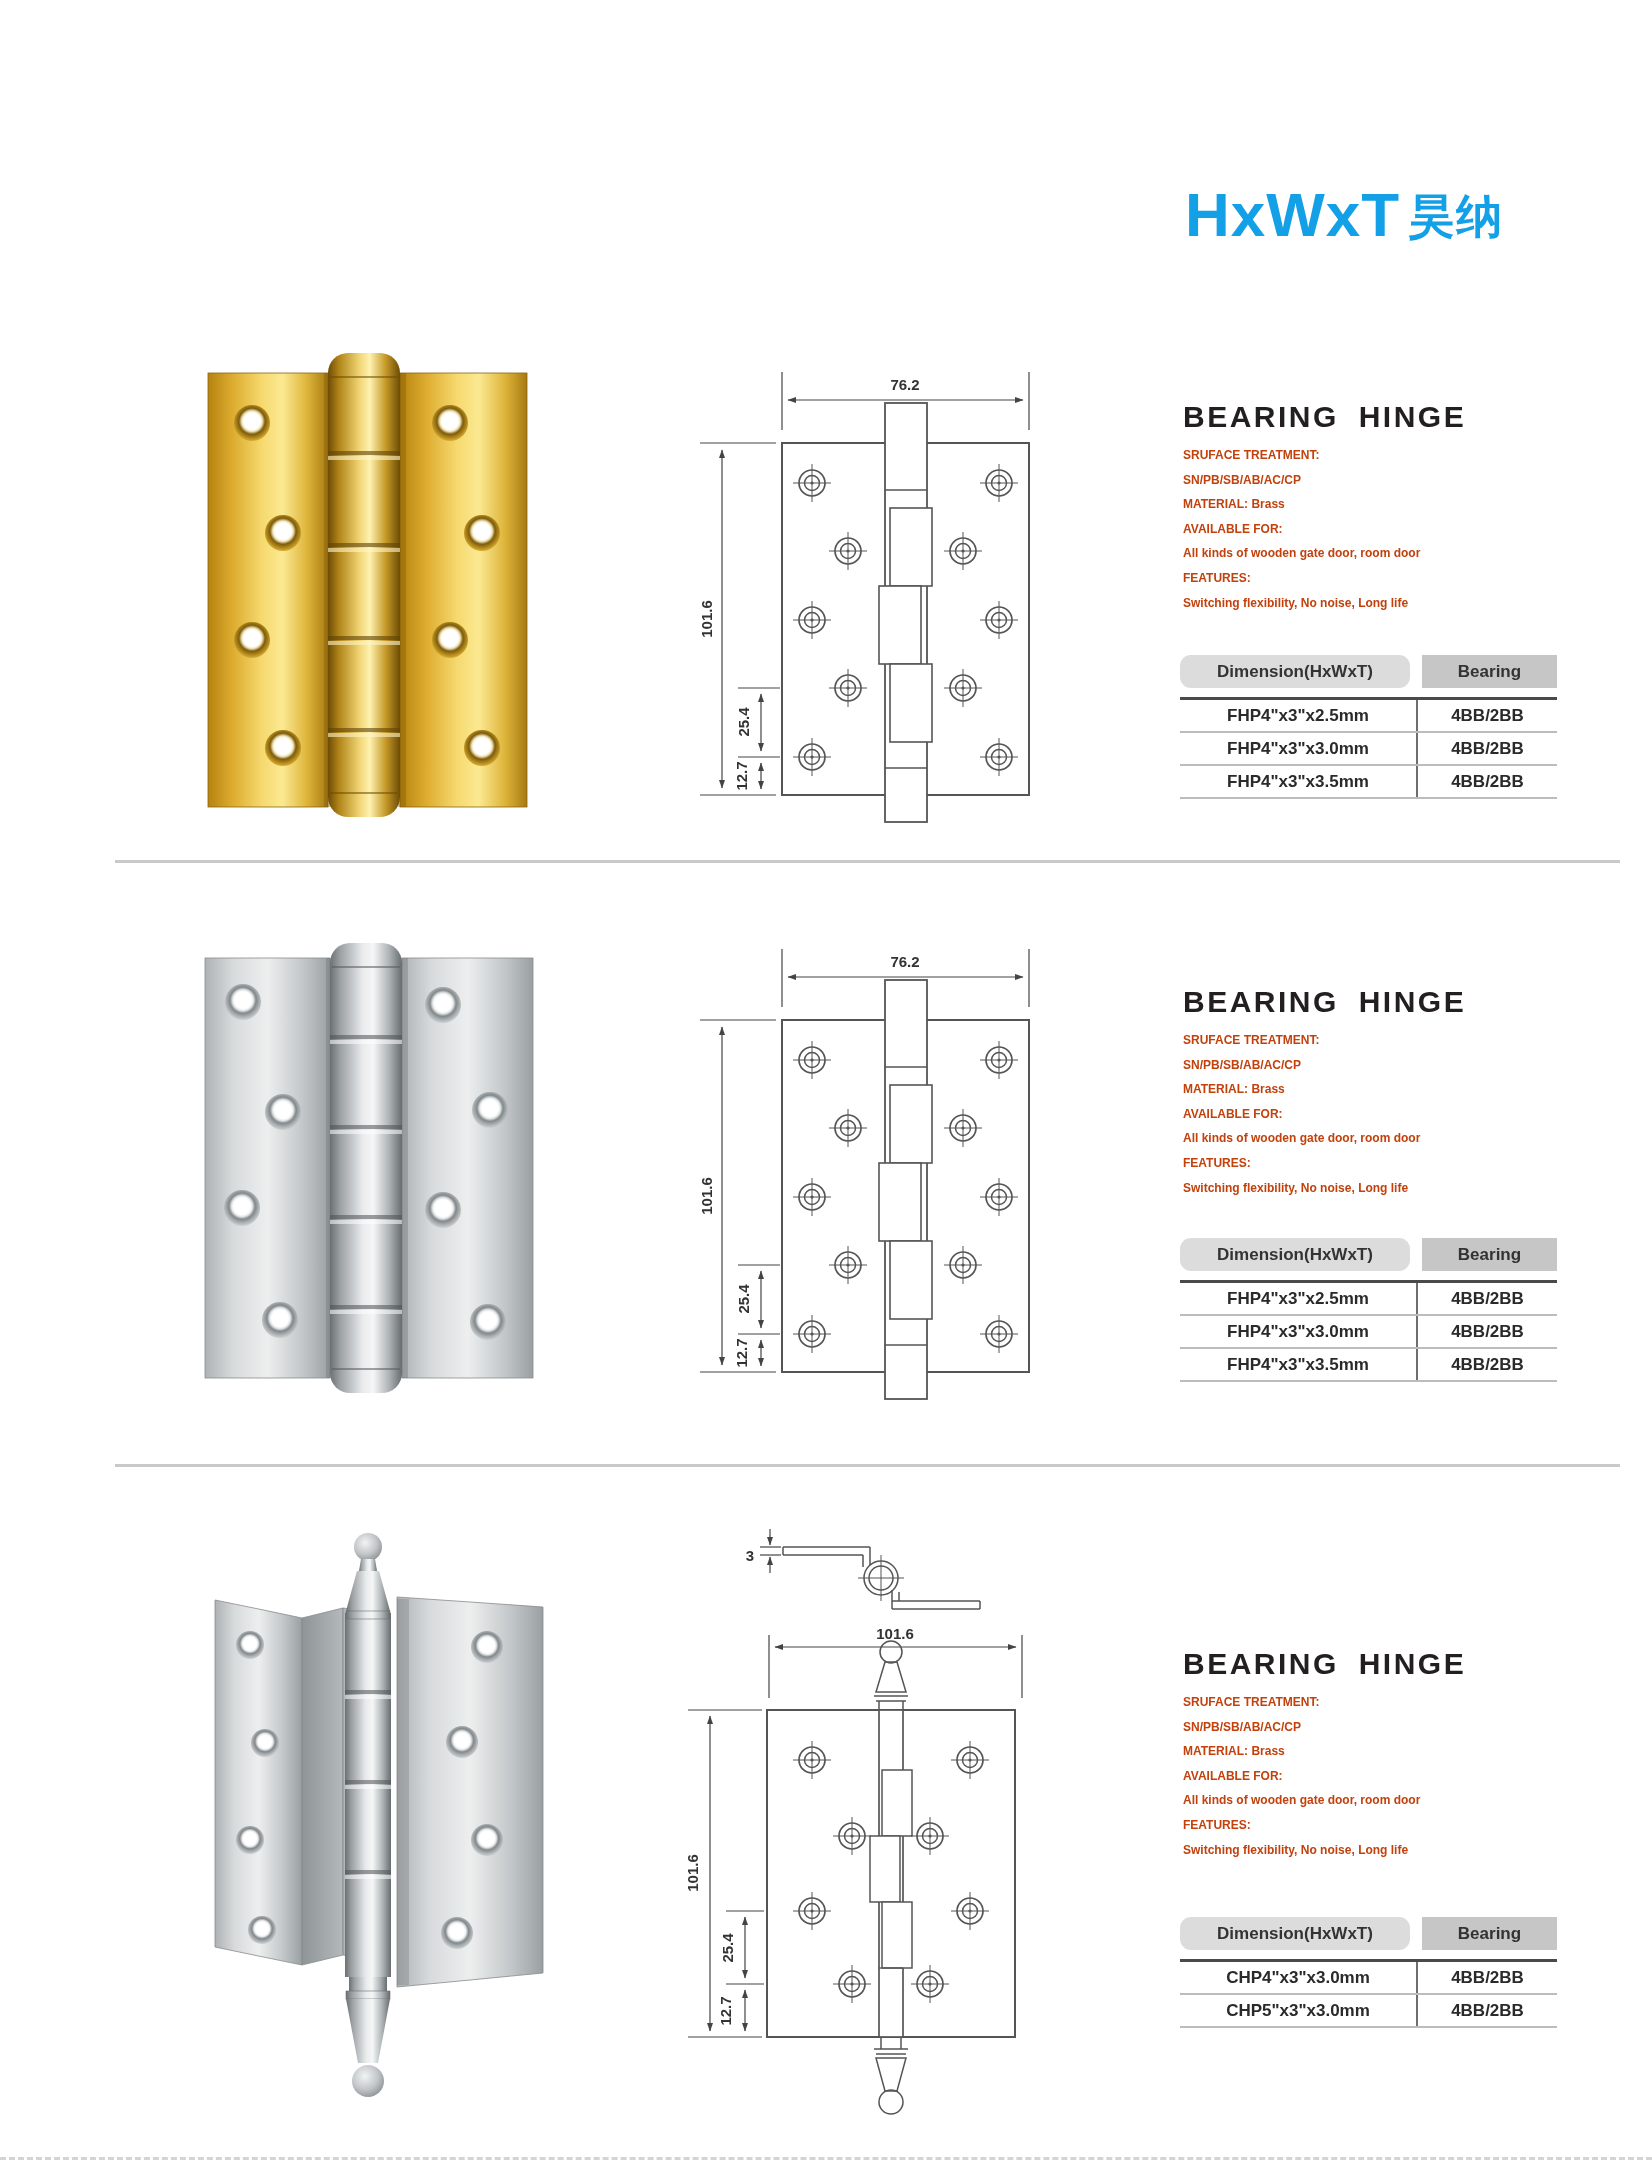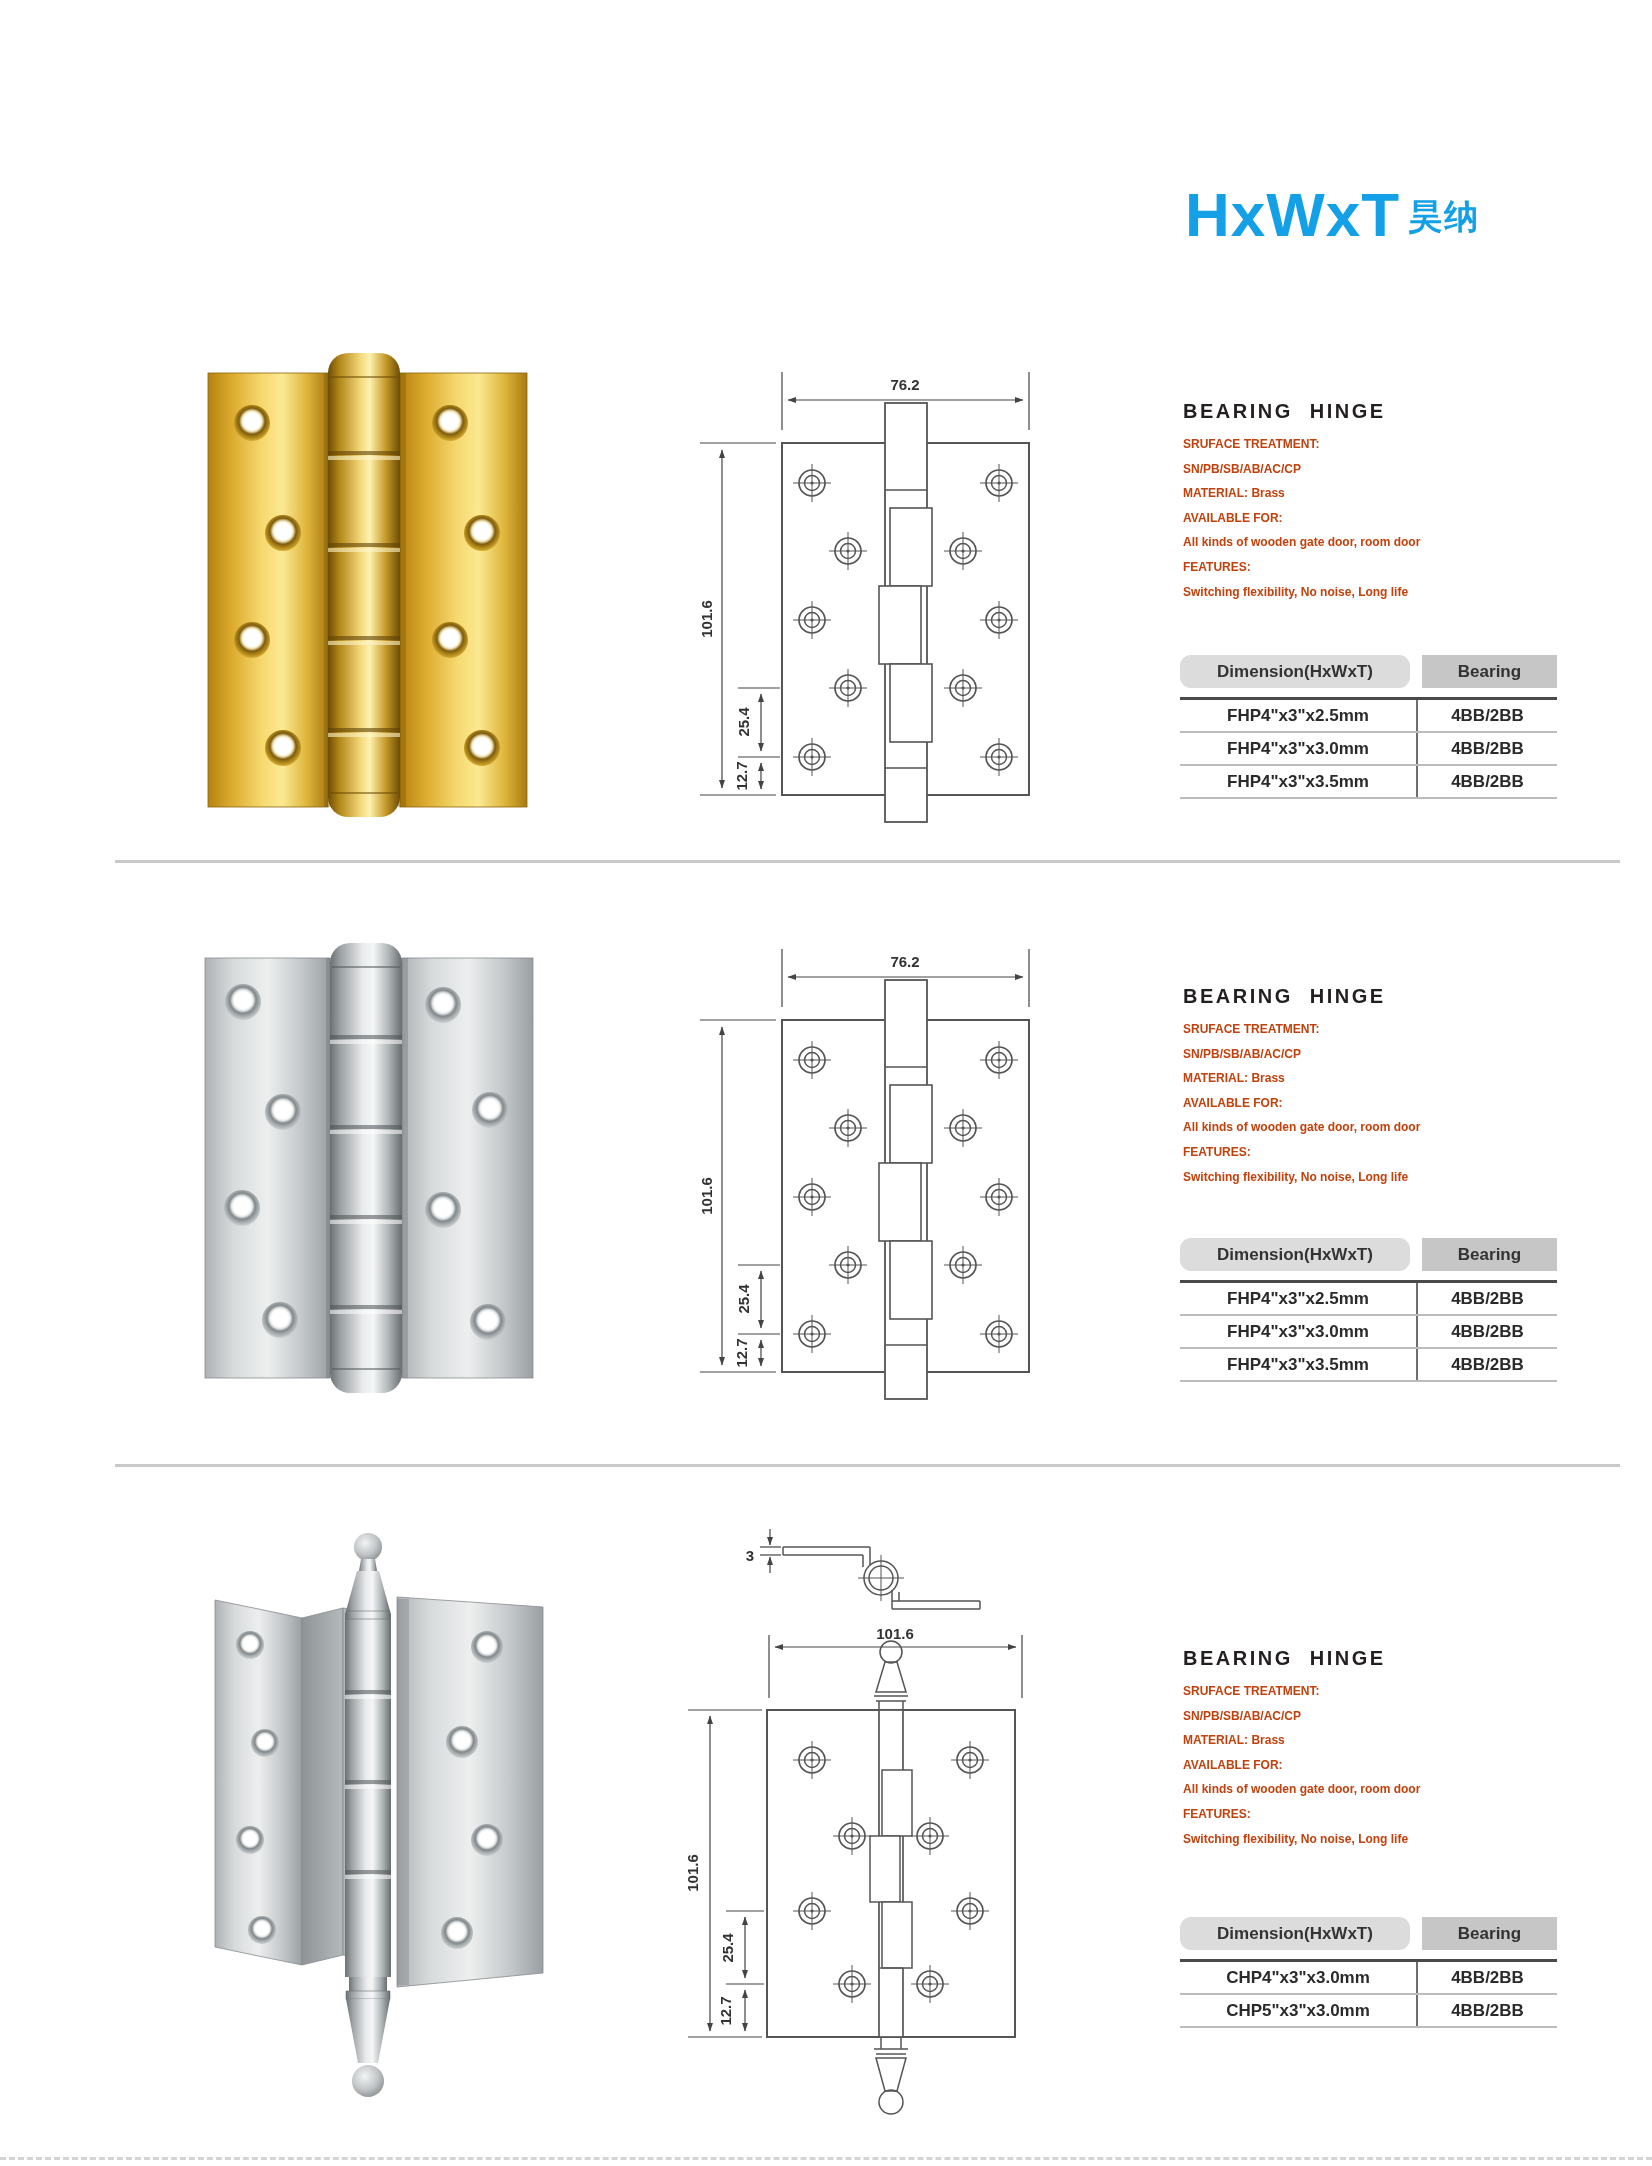--- a/index.html
+++ b/index.html
@@ -2,27 +2,27 @@
 <html><head>
 <meta charset="utf-8">
 <style>
   html,body{margin:0;padding:0;background:#fff;}
   .page{position:relative;width:1652px;height:2166px;background:#ffffff;overflow:hidden;
         font-family:"Liberation Sans",sans-serif;}
   .abs{position:absolute;}
   
   .logo{left:1185px;top:186px;display:flex;align-items:flex-end;gap:8px;color:#14a0e6;}
   .logo-latin{font-size:62px;line-height:58px;font-weight:900;letter-spacing:1px;}
-  .logo-cjk{font-size:34px;line-height:56px;font-weight:900;letter-spacing:2px;}
+  .logo-cjk{font-size:46px;line-height:56px;font-weight:900;letter-spacing:2px;}
   
   .divider{left:115px;width:1505px;height:3px;background:#c9c9c9;}
   .bottom-dash{left:0;width:1652px;top:2157px;border-top:3px dashed #d4d4d4;}
   
   .info{width:420px;}
-  .sec-title{font-size:20px;font-weight:700;letter-spacing:2.5px;word-spacing:9px;color:#231f20;margin:0 0 9px 0;}
+  .sec-title{font-size:30px;font-weight:700;letter-spacing:2.5px;word-spacing:9px;color:#231f20;margin:0 0 9px 0;}
   .spec-line{font-size:12px;font-weight:700;line-height:24.6px;color:#c2410c;}
   
   .tbl{width:377px;}
   .tbl-head{display:flex;height:33px;}
   .th1{width:230px;background:#dcdcdc;display:flex;align-items:center;justify-content:center;border-radius:11px;}
   .th-gap{width:12px;background:#ffffff;}
   .th2{flex:1;background:#c6c6c6;display:flex;align-items:center;justify-content:center;}
   .th-text{font-size:17px;font-weight:700;color:#333;}
   .tbl-body{margin-top:9px;border-top:3px solid #4a4a4a;}
   .trow{display:flex;height:31px;border-bottom:2px solid #bcbcbc;}

